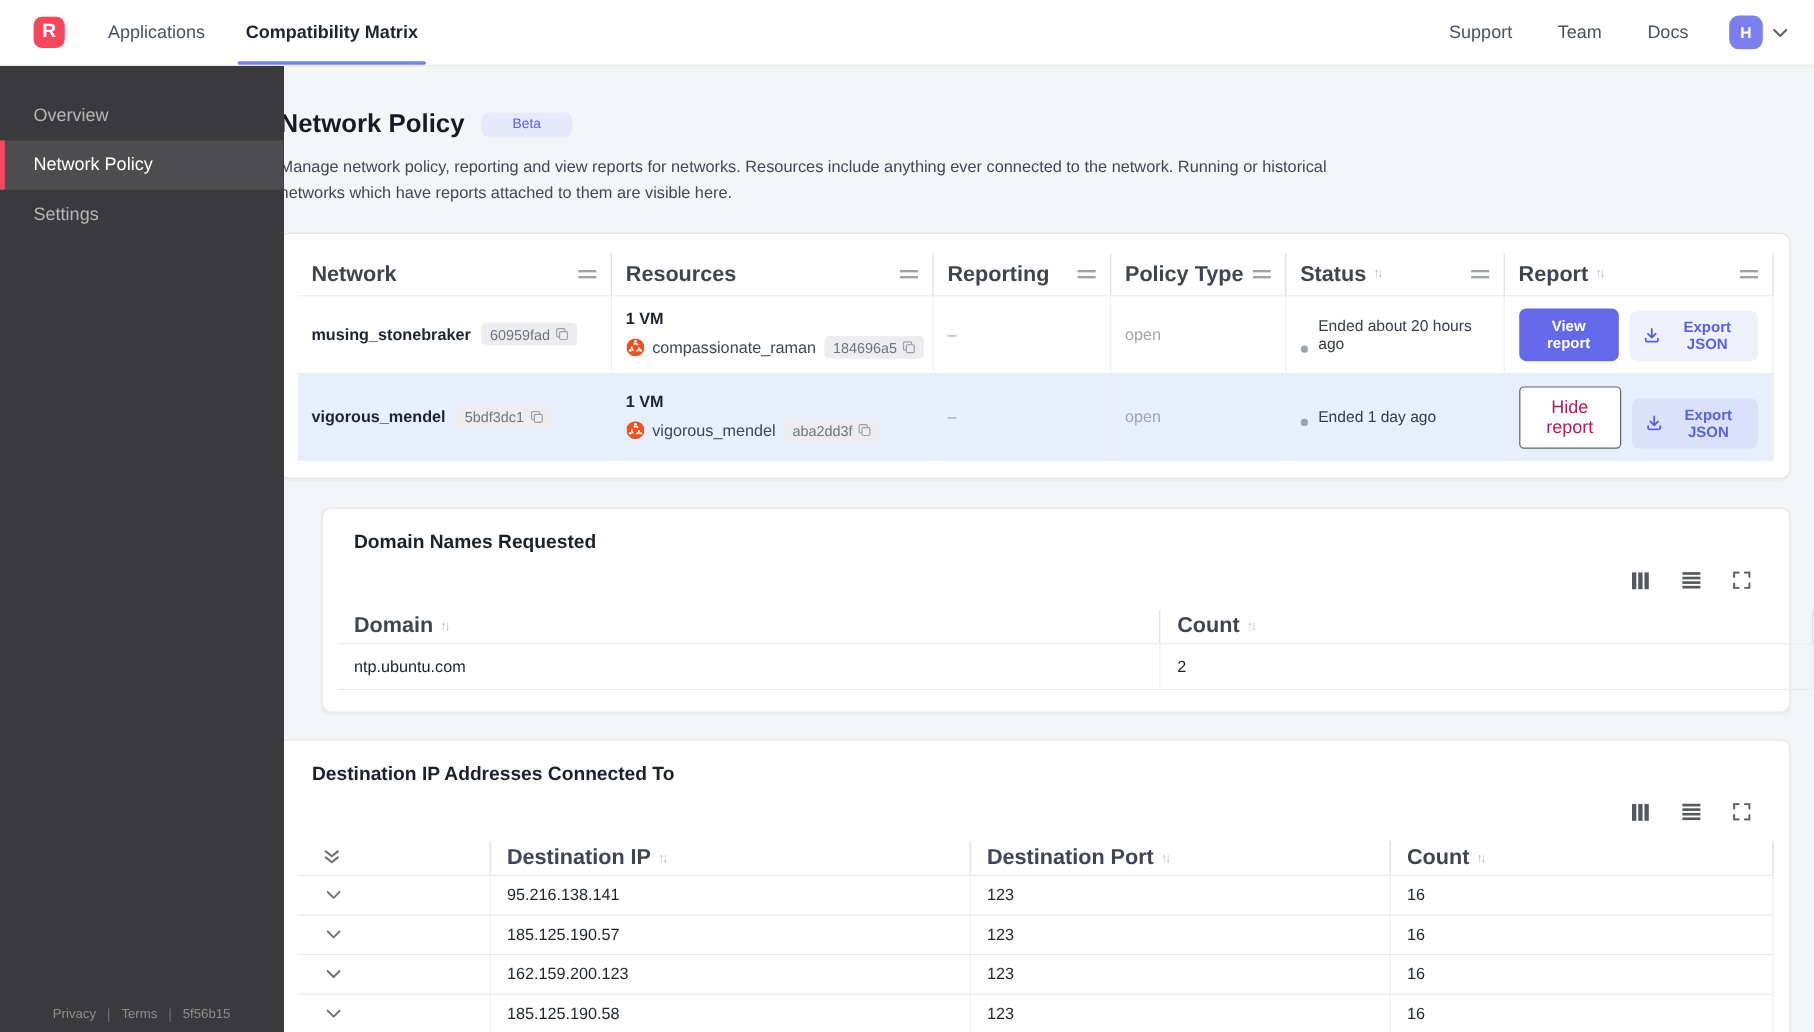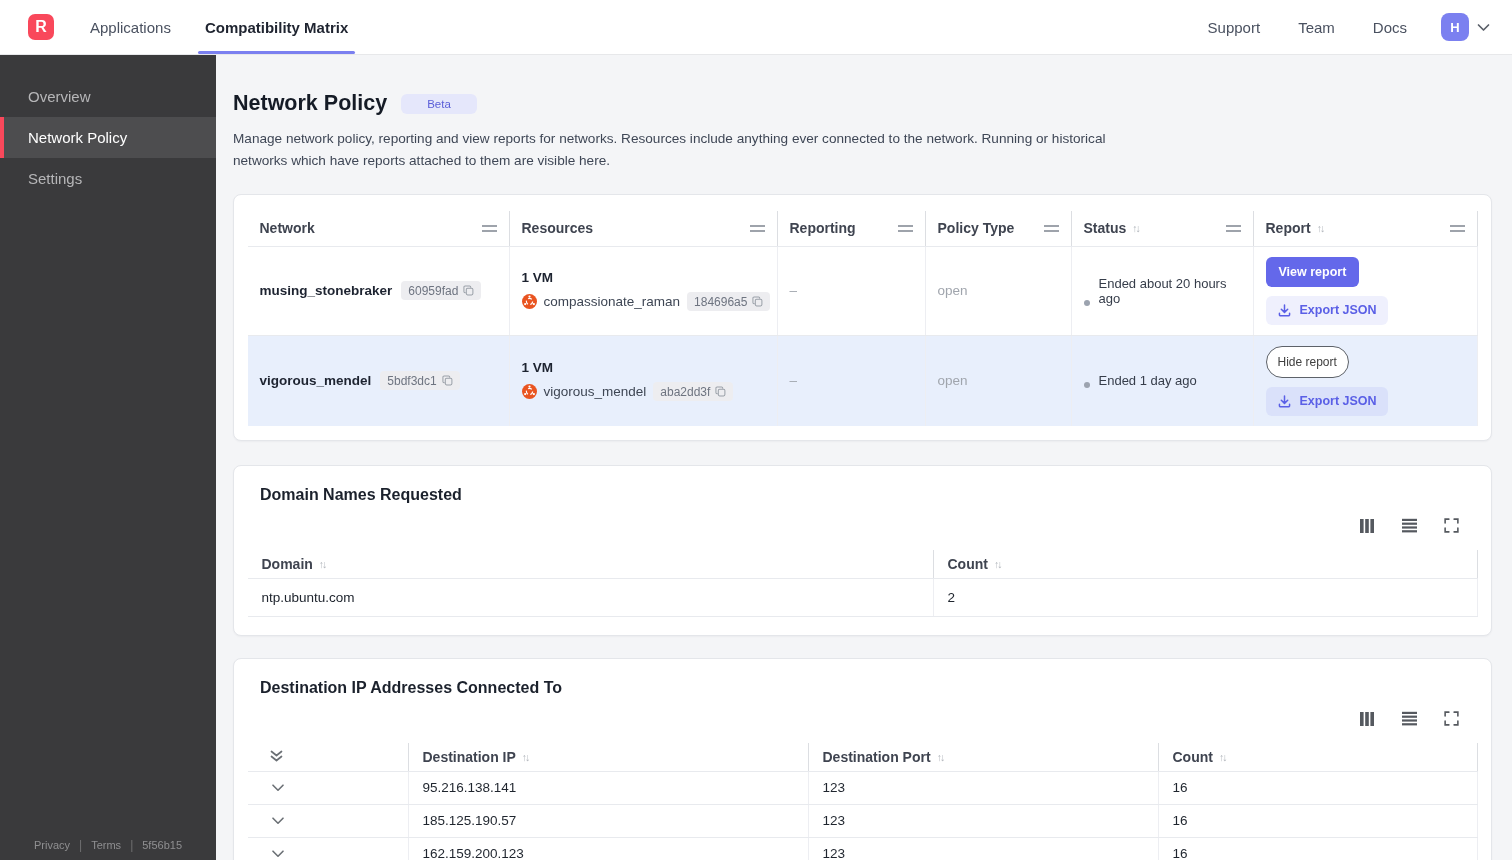--- a/index.html
+++ b/index.html
@@ -18,50 +18,50 @@
   .tab.active::after { content:""; position:absolute; left:-7px; right:-7px; bottom:0;
     height:3px; background:#7b80f0; border-radius:2px; }
   .top-spacer { flex:1; }
   .rightnav { display:flex; gap:38px; margin-right:34px; }
   .rightnav a { font-size:15px; color:#4a5160; cursor:pointer; text-decoration:none; }
   .avatar { width:28px; height:28px; border-radius:8px; background:#7b80f0; color:#fff;
     font-size:13px; font-weight:700; display:flex; align-items:center; justify-content:center; }
   .avatar-chev { margin-left:8px; display:flex; align-items:center; cursor:pointer; }
 
   
-  .sidebar { position:fixed; top:55px; left:0; width:216px; height:805px; background:#3a3a3c; z-index:10; }
+  .sidebar { position:fixed; top:55px; left:0; width:236px; height:805px; background:#3a3a3c; z-index:10; }
   .side-nav { padding-top:21px; }
   .side-item { height:41px; display:flex; align-items:center; padding-left:28px; font-size:15px;
     color:#b6b6b8; cursor:pointer; }
   .side-item.active { background:#4d4d4f; color:#fff; border-left:4px solid #f9485b; padding-left:24px; }
   .side-footer { position:absolute; bottom:8px; width:100%; display:flex; justify-content:center;
     align-items:center; gap:9px; font-size:11px; color:#8f8f91; }
   .side-footer a { color:#8f8f91; text-decoration:none; cursor:pointer; }
   .side-footer .sep { color:#6f6f71; font-size:12px; }
 
   
   .main { margin-left:216px; padding:55px 20px 0 17px; }
   .page-head { display:flex; align-items:center; margin-top:36px; }
   .page-title { font-size:21.5px; font-weight:700; color:#151b26; }
   .beta-badge { margin-left:14px; background:#e5e7fb; color:#5a5ed8; font-size:11.5px;
     padding:4px 26px; border-radius:6px; font-weight:500; }
   .page-desc { margin-top:12px; font-size:13.6px; color:#3f4756; line-height:1.6; max-width:885px; }
 
   .card { background:#fff; border:1px solid #e4e6ea; border-radius:8px;
     box-shadow:0 1px 2px rgba(16,24,40,0.04); }
   .card1 { margin-top:22px; padding:16px 12px 14px; }
-  .card2 { margin-top:24px; padding:20px 12px 18px; }
+  .card2 { margin-top:24px; padding:20px 12px 18px;margin-left:35px; }
   .card3 { margin-top:22px; padding:20px 12px 0; height:400px; overflow:hidden; }
   .card-title { margin-left:14px; font-size:16px; font-weight:700; color:#1b212c; }
   .card-toolbar { display:flex; justify-content:flex-end; align-items:center; gap:26px;
     margin:12px 20px 4px 0; height:20px; }
   .tool-btn { background:none; border:none; cursor:pointer; display:flex; align-items:center; padding:0; }
 
   
-  .th-label { font-size:14px; font-weight:700; color:#3f4450; }
+  .th-label { font-size:18px; font-weight:700; color:#3f4450; }
   .sort { font-size:10.5px; color:#b3b7bd; letter-spacing:-2px; margin-left:6px; }
   .menu-icon { display:block; width:15px; height:7px; border-top:2px solid #9ea3ab;
     border-bottom:2px solid #9ea3ab; cursor:pointer; }
   .hgroup { display:flex; align-items:center; }
 
   
   .nt { width:1230px; margin:0 auto; }
   .nt-header, .nt-row { display:grid; grid-template-columns:261px 268px 148px 146px 182px 225px; }
   .nt-header { height:36px; border-bottom:1px solid #e8eaee; }
   .nt-hcell { display:flex; align-items:center; justify-content:space-between; padding:0 12px; }
@@ -77,25 +77,25 @@
   .pill { display:inline-flex; align-items:center; gap:5px; background:#ededf0; border-radius:4px;
     padding:2.5px 7px; font-size:12px; color:#6e7480; white-space:nowrap; }
   .copy-btn { display:flex; align-items:center; background:none; border:none; padding:0; cursor:pointer; }
   .vm-count { font-size:13.5px; font-weight:700; color:#1d2330; margin-bottom:7px; }
   .res-line { display:flex; align-items:center; gap:7px; }
   .res-name { font-size:13.5px; color:#3e4654; }
   .muted { font-size:13.5px; color:#a0a5ad; }
   .status-line { display:flex; align-items:flex-end; gap:9px; }
   .status-dot { width:6px; height:6px; border-radius:50%; background:#9ca3af; flex:none; }
   .status-text { font-size:13px; color:#363d4a; }
-  .report-line { display:flex; flex-direction:column; align-items:flex-start; gap:9px; }
+  .report-line { display:flex; flex-direction:row; align-items:flex-end; gap:9px; }
   .btn-primary { background:#6468ea; color:#fff; font-weight:700; font-size:12.5px;
     padding:8px 13px; border-radius:6px; border:none; cursor:pointer; font-family:inherit; }
-  .btn-outline { background:#fff; border:1px solid #5d6269; color:#404040; font-size:12px;
-    padding:8px 11px; border-radius:16px; cursor:pointer; font-family:inherit; }
+  .btn-outline { background:#fff; border:1px solid #5d6269; color:#be185d; font-size:15px;
+    padding:8px 11px; border-radius:4px; cursor:pointer; font-family:inherit; }
   .btn-soft { background:rgba(100,104,233,0.10); color:#5a5fe6; font-weight:700; font-size:12.5px;
     padding:7px 11px; border-radius:6px; display:inline-flex; gap:8px; align-items:center;
     border:none; cursor:pointer; font-family:inherit; }
 
   
   .dom { width:1230px; margin:14px auto 0; }
   .dom-header, .dom-row { display:grid; grid-template-columns:685px 545px; }
   .dom-header { height:29px; border-bottom:1px solid #e8eaee; }
   .dom-hcell { display:flex; align-items:center; padding:0 14px; }
   .dom-hcell:not(:first-child) { border-left:1px solid #dcdee2; }

